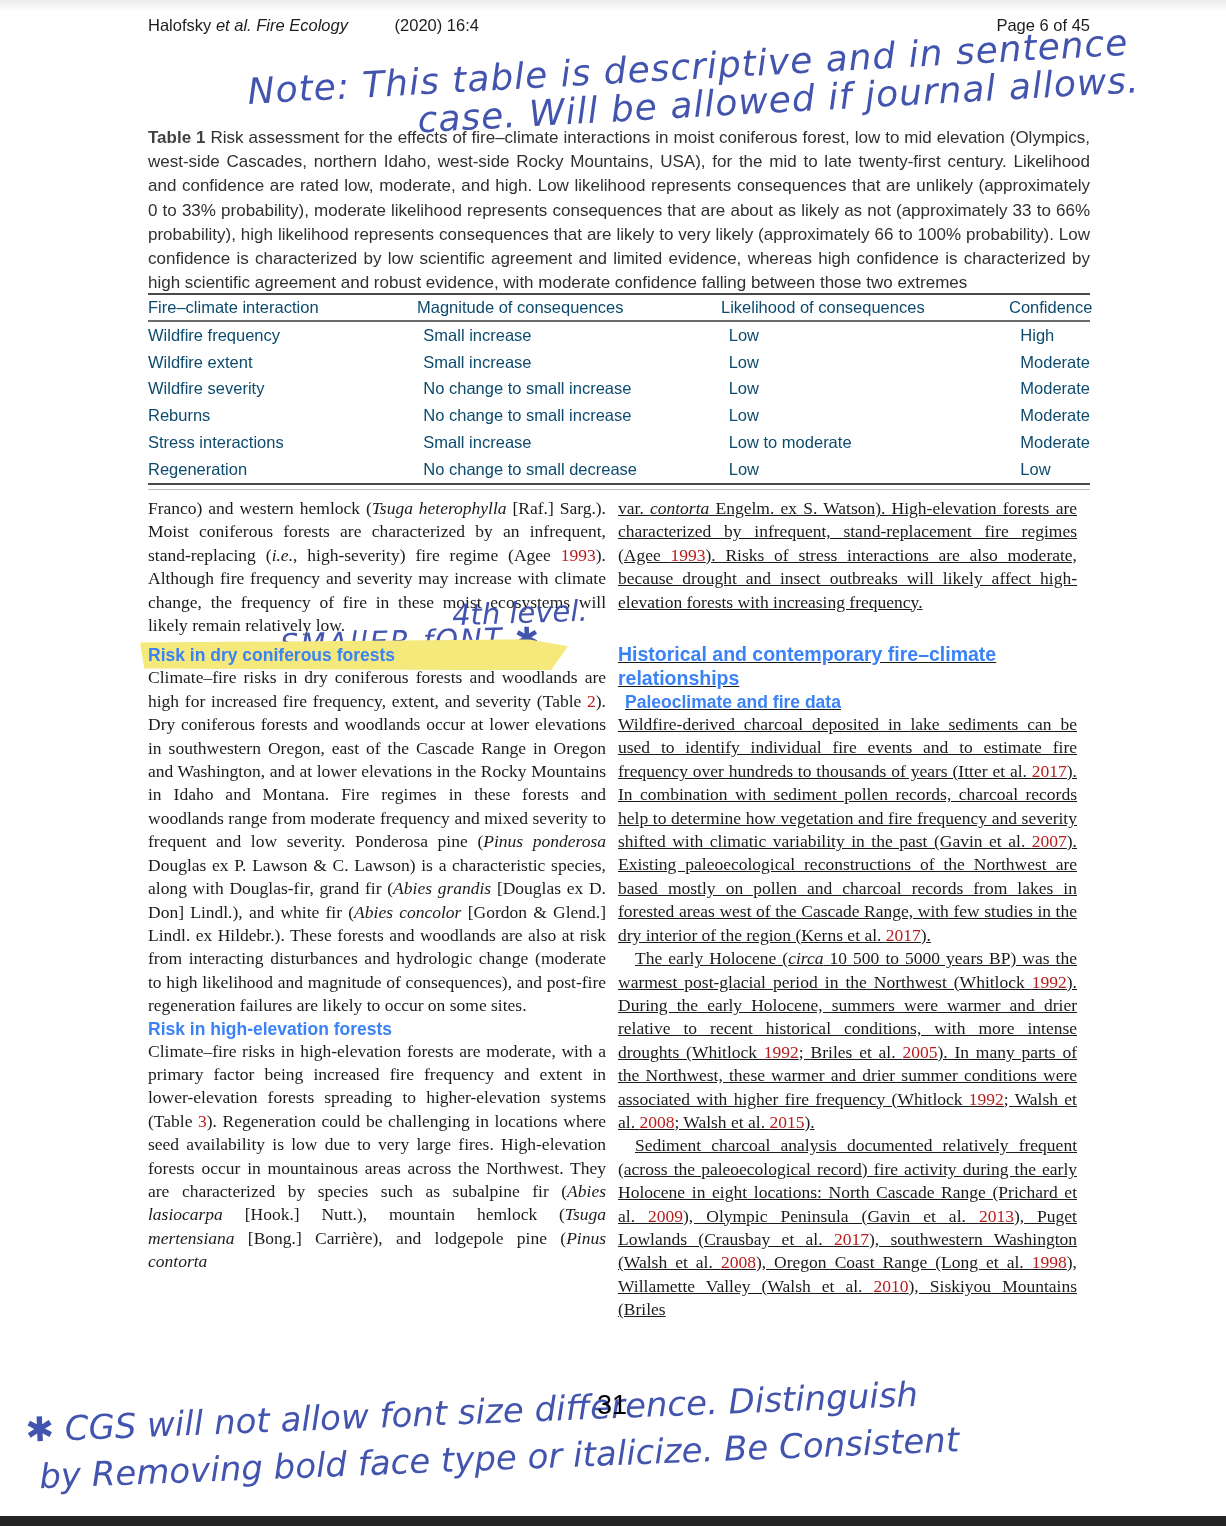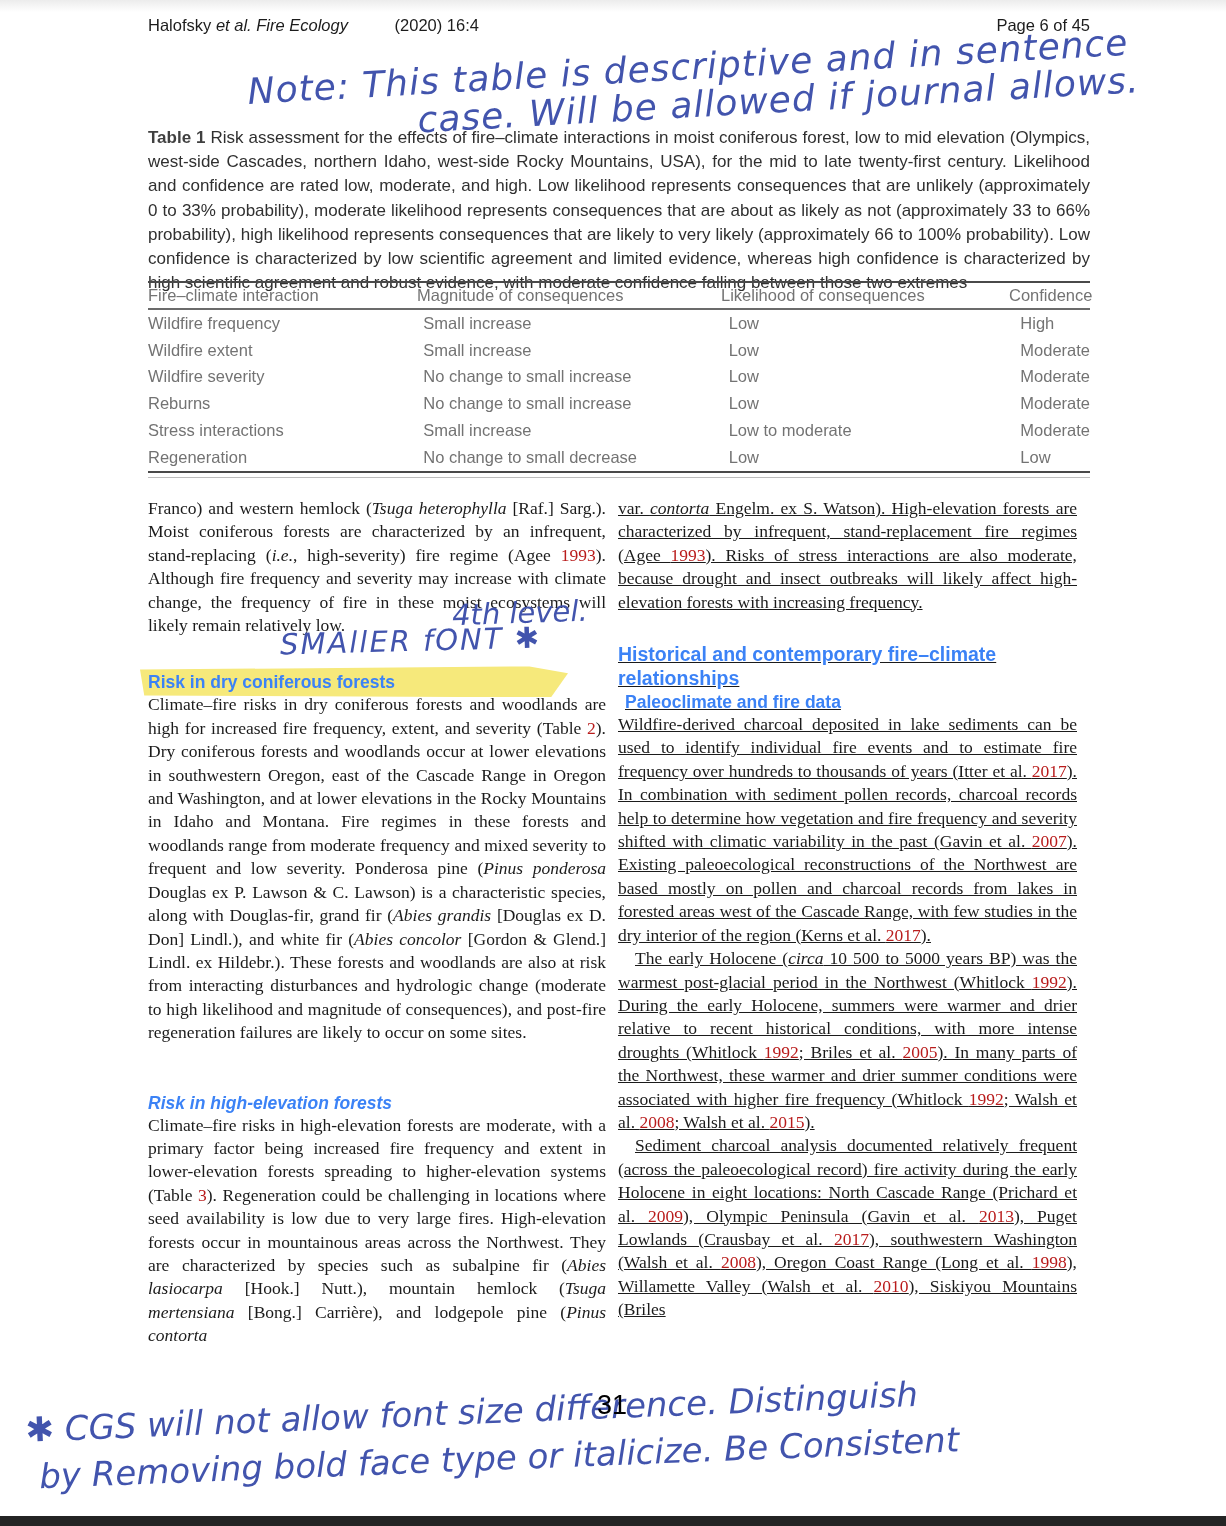--- a/index.html
+++ b/index.html
@@ -32,46 +32,46 @@
     font-size:34px;line-height:47px;white-space:nowrap;}
   .note-bottom .l2{margin-left:12px;}
 
   
   .caption{position:absolute;left:148px;top:126px;width:942px;
     font-family:"Liberation Sans",sans-serif;font-size:17px;line-height:24.2px;
     color:#303030;text-align:justify;}
   .caption b{color:#404040;}
 
   
-  .dtable{position:absolute;left:148px;top:281px;width:942px;
-    font-family:"Liberation Sans",sans-serif;font-size:16.5px;color:#737373;}
+  .dtable{position:absolute;left:148px;top:293px;width:942px;
+    font-family:"Liberation Sans",sans-serif;font-size:16.5px;color:#0c4a6e;}
   .dtable .toprule{border-top:2.5px solid #4a4a4a;}
   .dtable .thead{display:flex;height:25px;align-items:center;
     border-bottom:2px solid #6b6b6b;}
   .trow{display:flex;height:26.8px;align-items:center;gap:44px;}
   .tc0{width:269px;} .tc1{width:304px;} .tc2{width:288px;} .tc3{width:81px;}
   .dtable .botrule{border-top:2.5px solid #4a4a4a;height:4px;
     border-bottom:1px solid #bdbdbd;}
 
   
   .col{position:absolute;top:497px;width:458px;font-size:17.5px;
     line-height:23.4px;color:#1b1b1b;text-align:justify;}
   .col-left{left:148px;}
   .col-right{left:618px;width:459px;text-decoration:underline;}
   .col p{margin:0;}
   .col .it{font-style:italic;}
   .ref{color:#b91c1c;}
   .shead{font-family:"Liberation Sans",sans-serif;font-weight:bold;
     font-size:17.5px;line-height:22px;color:#3b82f6;text-align:left;}
-  .h-dry{margin-top:34px;position:relative;z-index:1;}
+  .h-dry{margin-top:7px;position:relative;z-index:1;}
   .marker{position:absolute;z-index:-1;left:-8px;top:-5px;width:428px;height:31px;
     background:#f6e97b;
     clip-path:polygon(0 10%,91% 0,100% 22%,96% 100%,1% 94%);}
   .p-after-head{margin-top:4px;}
-  .h-high{margin-top:47px;font-style:italic;}
+  .h-high{}
   .h-hist{margin-top:28px;font-size:19.5px;line-height:24px;}
   .h-paleo{margin-top:1px;font-size:17.5px;margin-left:7px;}
   .indent{text-indent:17px;}
 
   .pageno{position:absolute;left:597px;top:1390px;
     font-family:"Liberation Sans",sans-serif;font-size:27px;color:#000;}
 </style>
 </head>
 <body>
 

